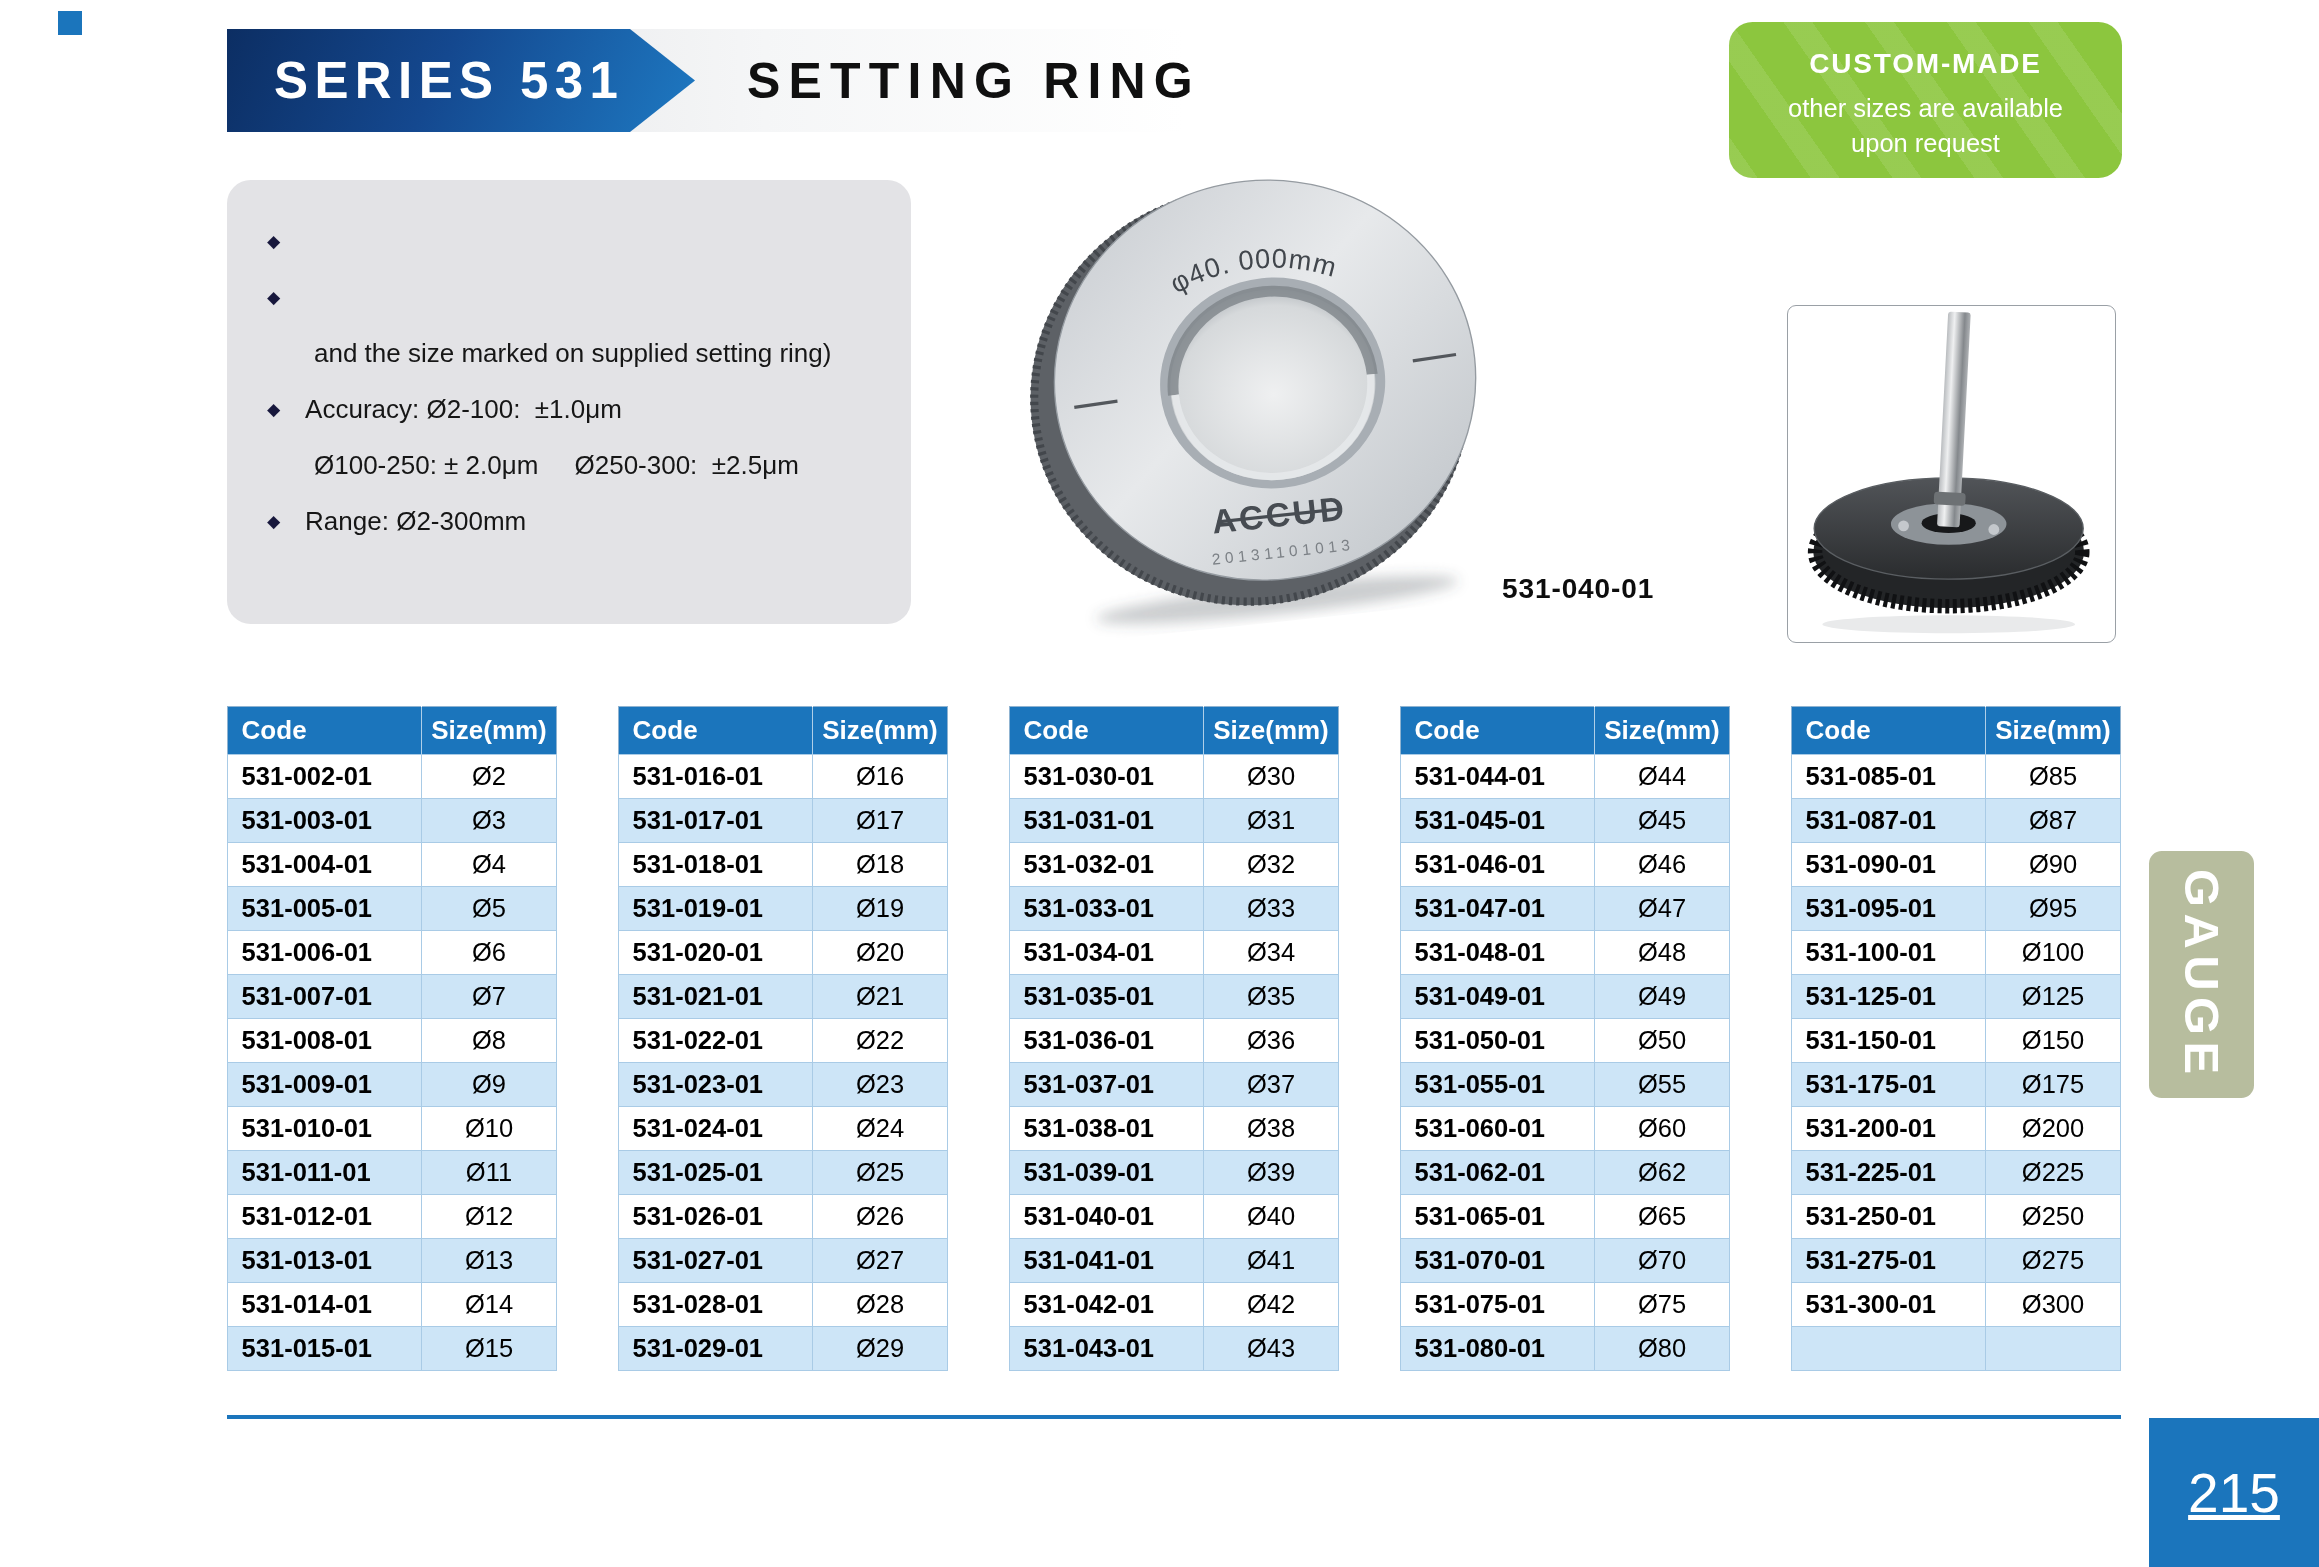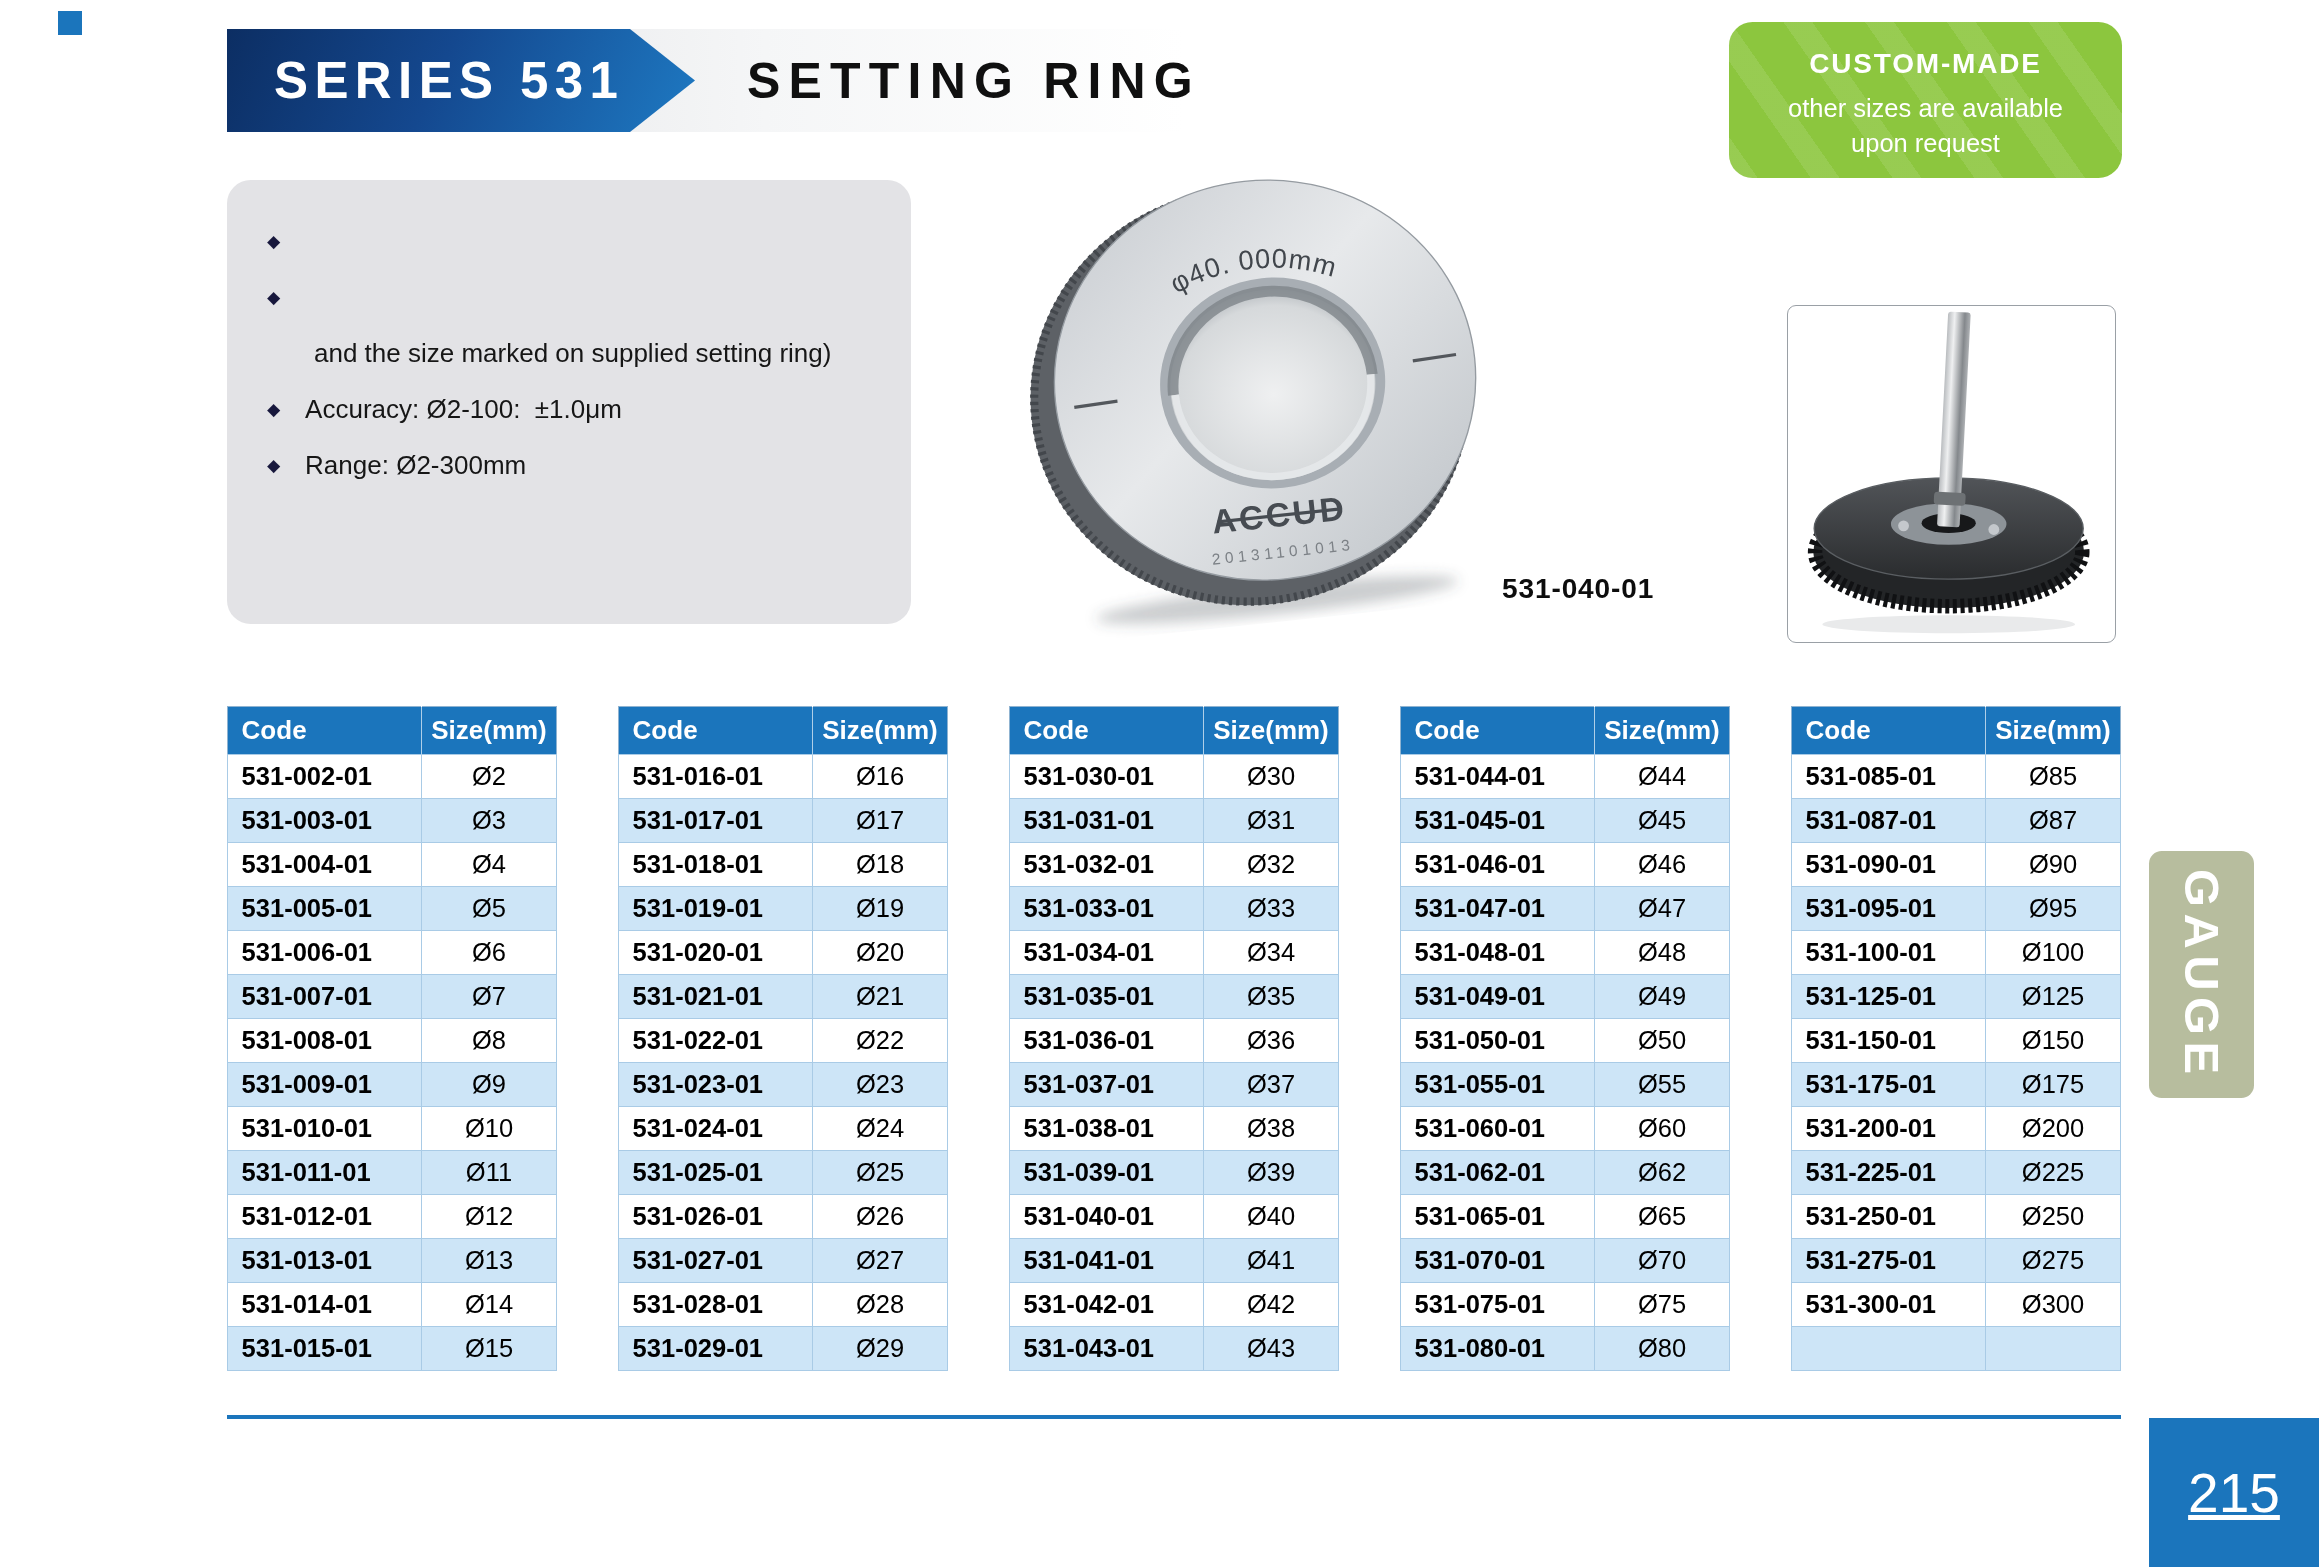--- a/index.html
+++ b/index.html
@@ -87,20 +87,21 @@
     <div class="badge-line first">other sizes are available</div>
     <div class="badge-line">upon request</div>
   </div>
 
   <div class="abs features">
     <div id="feature-list">
         <div class="feature-line"><span class="bullet">◆</span></div>
         <div class="feature-line"><span class="bullet">◆</span></div>
         <div class="feature-line indent"><span class="ftext">and the size marked on supplied setting ring)</span></div>
         <div class="feature-line"><span class="bullet">◆</span><span class="ftext">Accuracy: Ø2-100:  ±1.0μm</span></div>
+        <div class="feature-line indent"><span class="ftext">Ø100-250: ± 2.0μm     Ø250-300:  ±2.5μm</span></div>
         <div class="feature-line"><span class="bullet">◆</span><span class="ftext">Range: Ø2-300mm</span></div>
       </div>
   </div>
 
   <div class="abs ring-wrap">
     <svg viewBox="0 0 524 516" width="476" height="469">
       <defs>
         <linearGradient id="faceG" x1="0" y1="0" x2="1" y2="1">
           <stop offset="0" stop-color="#c6cacf"></stop>
           <stop offset="0.45" stop-color="#e7e9eb"></stop>

